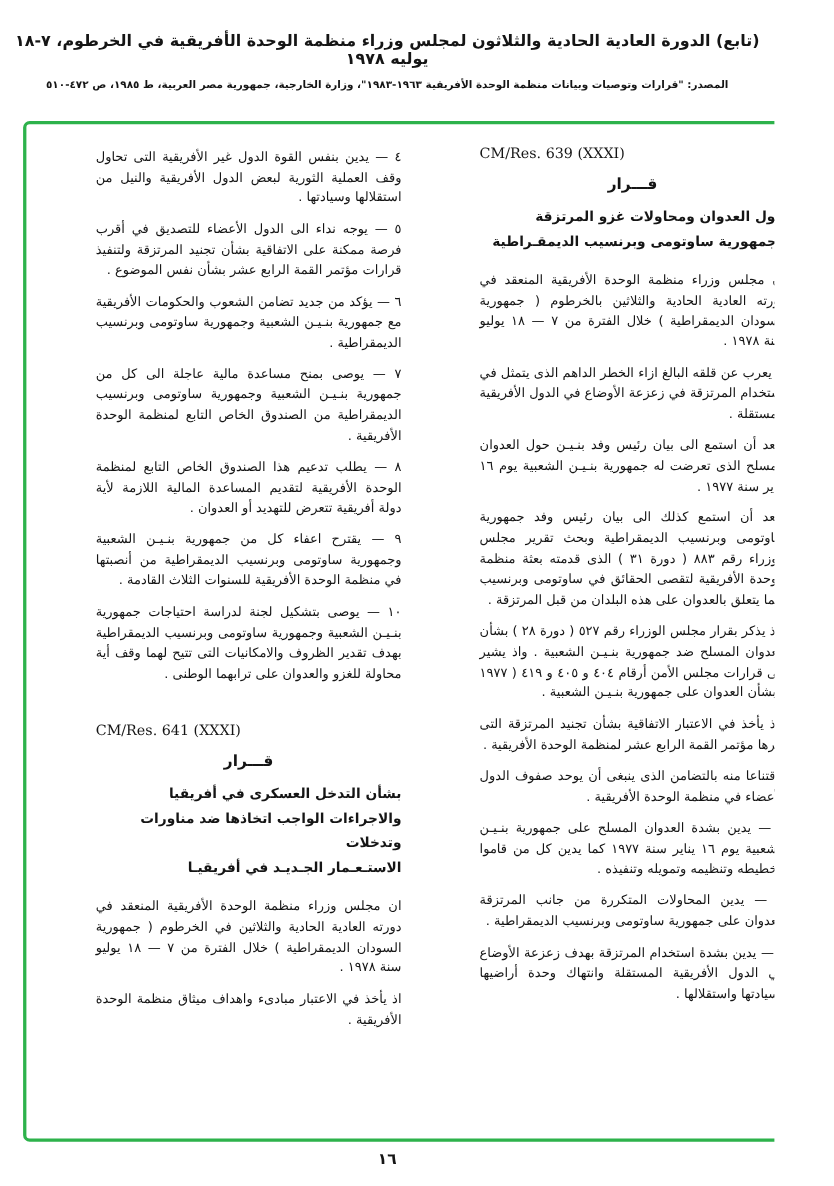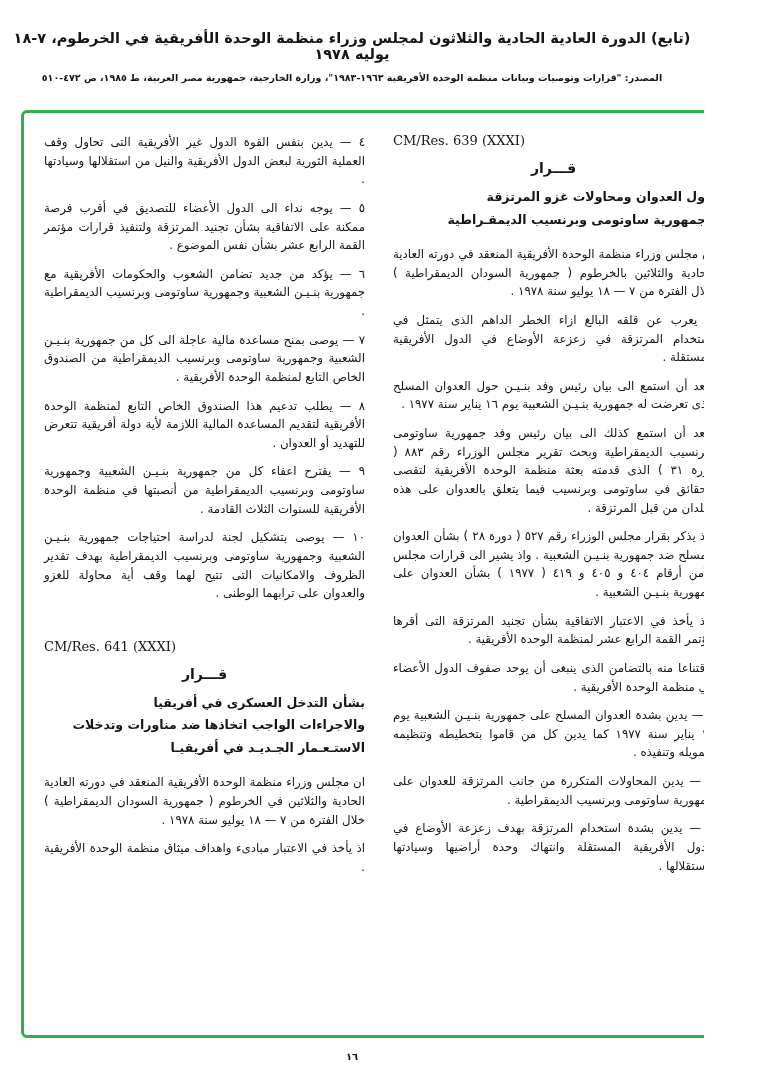--- a/index.html
+++ b/index.html
@@ -23,21 +23,21 @@
     height: 928px;
     box-sizing: border-box;
     border: 3px solid #2db24b;
     border-radius: 6px;
     padding: 20px 20px 14px 20px;
     display: flex;
     gap: 28px;
     direction: rtl;
     overflow: hidden;
   }
-  .col { flex: 1 1 0; min-width: 0; }
+  .col { flex: 1 1 0; min-width: 0; margin-left: 43px; }
   .res-ref {
     direction: ltr;
     text-align: left;
     font-family: "DejaVu Serif", serif;
     font-size: 13px;
     margin: 0 0 8px 0;
   }
   .res-ref.spaced { margin-top: 36px; }
   .res-heading {
     text-align: center;
@@ -59,21 +59,21 @@
     direction: rtl;
     font-size: 11.8px;
     line-height: 1.58;
     margin: 0 0 10px 0;
   }
   .page-number {
     position: absolute;
     left: 0; right: 0;
     bottom: 16px;
     text-align: center;
-    font-size: 10px;
+    font-size: 14px;
     font-weight: 700;
   }
 </style>
 </head>
 <body>
 
 <div class="page">
 
   <div class="header">
     <div class="header-title">(تابع) الدورة العادية الحادية والثلاثون لمجلس وزراء منظمة الوحدة الأفريقية في الخرطوم، ٧-١٨ يوليه ١٩٧٨</div>

